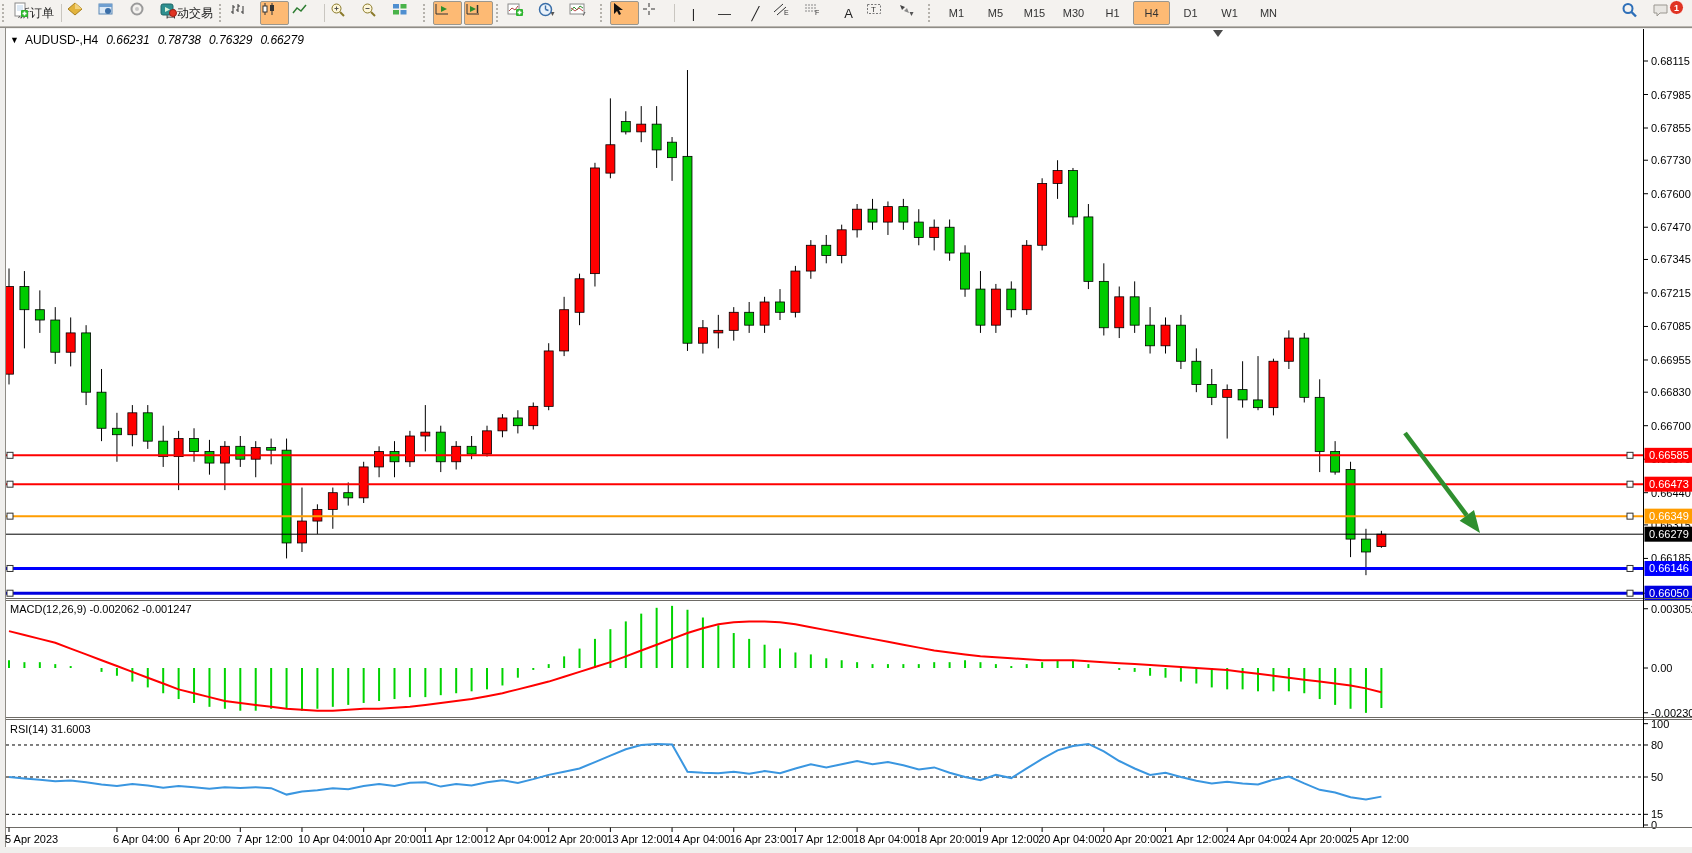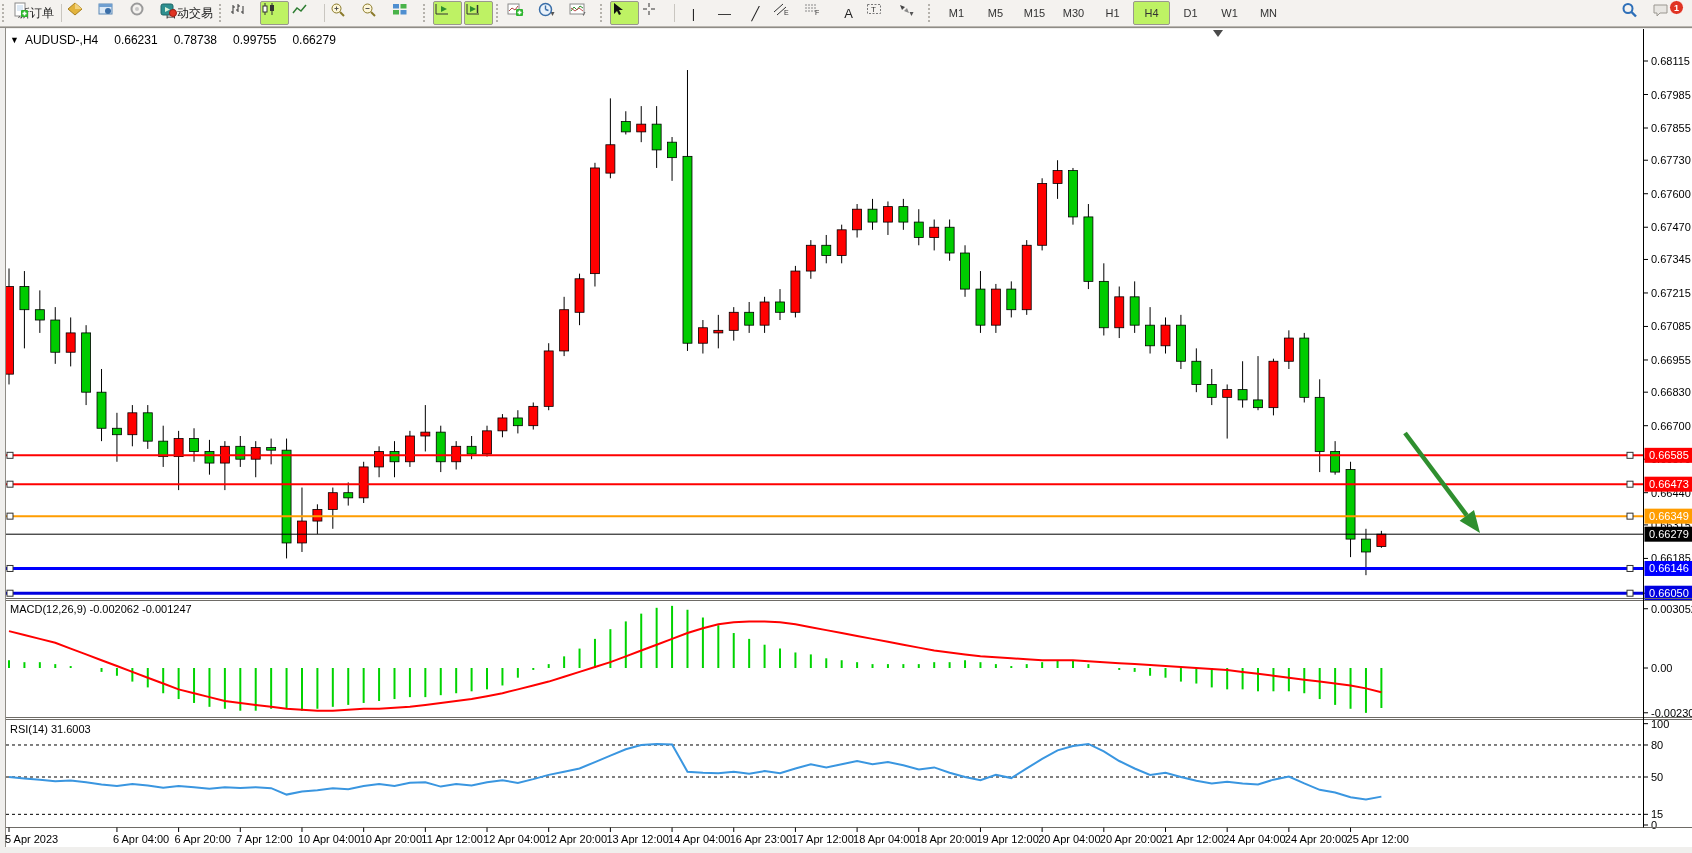--- a/index.html
+++ b/index.html
@@ -7,35 +7,35 @@
        font-family:"Liberation Sans",sans-serif;}
   
   #toolbar{position:absolute;left:0;top:0;width:1692px;height:26px;background:#f4f2ef;
            border-bottom:1px solid #b9b6b0;display:flex;align-items:center;z-index:5;}
   .grp{display:flex;align-items:center;height:26px;}
   .grip{width:5px;height:18px;margin:0 2px;border-left:2px dotted #b5b2ac;}
   .vsep{width:1px;height:18px;background:#c9c6c0;margin:0 3px;}
   .tbtn{height:22px;min-width:23px;display:flex;align-items:center;justify-content:center;
         border:1px solid transparent;border-radius:2px;margin:0 1px;padding:0 2px;
         font-size:12px;color:#222;cursor:default;position:relative;}
-  .tbtn.pressed{background:#bef264;border:1px solid #9a978f;}
+  .tbtn.pressed{background:#fdba74;border:1px solid #9a978f;}
   .tbtn .lbl{margin-left:3px;font-size:12px;}
   .tf{padding:0 6px;font-size:11px;color:#333;}
   .dd{font-size:8px;color:#555;margin-left:2px;}
   .right{margin-left:auto;display:flex;align-items:center;margin-right:8px;}
   .badge{position:absolute;top:-2px;right:-5px;background:#e03423;color:#fff;border-radius:50%;
          width:13px;height:13px;font-size:9px;font-weight:bold;display:flex;align-items:center;
          justify-content:center;border:1px solid #fff;}
   .glyph{font-size:13px;line-height:13px;color:#222;}
   
   #chart-root{position:absolute;left:0;top:0;width:1692px;height:853px;}
   #chart-header{position:absolute;left:10px;top:33px;z-index:3;font-size:12px;color:#000;
                 display:flex;align-items:center;gap:6px;}
   #chart-header .tri{font-size:9px;color:#000;}
-  #chart-header .num{margin-left:10px;}
+  #chart-header .num{margin-left:2px;font-style:italic;}
   svg{position:absolute;left:0;top:0;}
 </style>
 </head>
 <body>
 
 <div id="chart-root">
   <svg id="chart-svg" width="1692" height="853" viewBox="0 0 1692 853">
       <defs>
  <clipPath id="cpMain">
           <rect x="6" y="29" width="1637" height="570"></rect>
@@ -498,21 +498,21 @@
  <line x1="1405" y1="433" x2="1466.8" y2="515.4" stroke="#2f8f2f" stroke-width="4.5"></line>
  <polygon points="1480,533 1459.6,520.8 1474,510" fill="#2f8f2f"></polygon>
 </g>
       <line x1="1643.5" y1="29" x2="1643.5" y2="827.5" stroke="#000" stroke-width="1"></line>
     </svg>
   <div id="chart-header">
     <span class="tri">▼</span>
     <span>AUDUSD-,H4</span>
     <span class="num">0.66231</span>
     <span class="num">0.78738</span>
-    <span class="num">0.99755</span>
+    <span class="num">0.76329</span>
     <span class="num">0.66279</span>
   </div>
 </div>
 
 <div id="toolbar">
   <span class="grip"></span>
 
   <span class="tbtn">
     <svg width="16" height="16">
       <rect x="2" y="1" width="10" height="13" fill="#fff" stroke="#8a8a8a"></rect>

